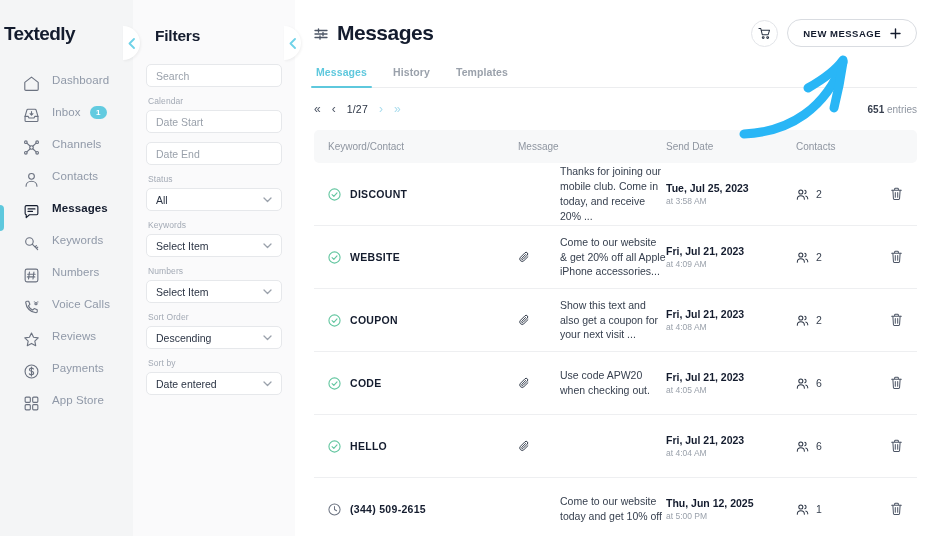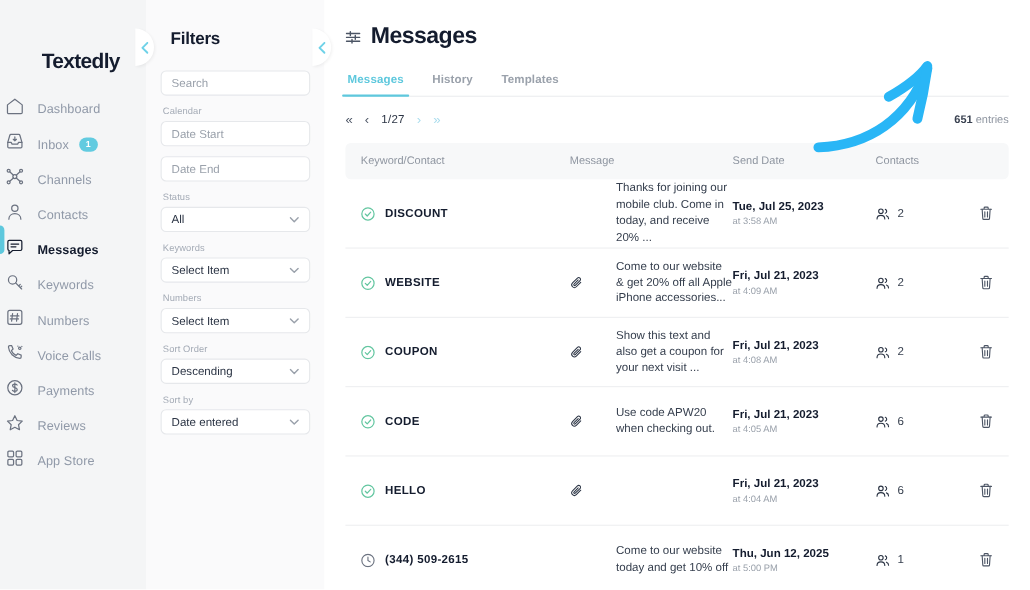--- a/index.html
+++ b/index.html
@@ -11,29 +11,29 @@
   }
   .app { display: flex; width: 936px; height: 536px; position: relative; }
 
   
   .sidebar {
     width: 133px; height: 536px;
     background: #f4f5f6;
     flex: 0 0 133px;
     position: relative;
   }
-  .logo-wrap { height: 68px; display: flex; align-items: flex-end; padding-left: 4px; margin-left: 34px; }
+  .logo-wrap { height: 68px; display: flex; align-items: center; padding-left: 4px; }
   .logo {
     font-size: 19px; font-weight: bold; color: #141c2e;
     letter-spacing: -0.6px;
   }
   .nav { margin-top: 6px; }
   .nav-item {
-    display: flex; align-items: flex-end;
-    height: 32px; padding-left: 4px;
+    display: flex; align-items: flex-start;
+    height: 32px; padding-left: 22px;
     position: relative; cursor: pointer;
   }
   .nav-item .ico {
     width: 19px; height: 19px; flex: 0 0 19px;
     display: flex; align-items: center; justify-content: center;
     color: #6b7280;
   }
   .nav-item .ico svg { display: block; }
   .nav-label {
     margin-left: 11px; font-size: 11.5px; color: #9099a8;
@@ -249,33 +249,33 @@
               <path d="M3 3.8c0-.7.6-1.3 1.3-1.3h2l1.4 3.4L6 7.6a9.6 9.6 0 0 0 4.8 4.8l1.7-1.7 3.4 1.4v2c0 .7-.6 1.3-1.3 1.3A12.7 12.7 0 0 1 3 3.8z"></path>
               <circle cx="14.5" cy="5.2" r="1.2"></circle>
               <path d="M16.6 3.2v.1M12.6 3v.1"></path>
             </svg>
           </span>
           <span class="nav-label">Voice Calls</span>
         </div>
         <div class="nav-item">
           <span class="ico">
             <svg width="17" height="17" viewBox="0 0 19 19" fill="none" stroke="currentColor" stroke-width="1.25" stroke-linecap="round" stroke-linejoin="round">
+              <path d="M9.5 2.2 11.8 7l5.2.7-3.8 3.6 1 5.1-4.7-2.5-4.7 2.5 1-5.1L2 7.7 7.2 7z"></path>
+            </svg>
+          </span>
+          <span class="nav-label">Reviews</span>
+        </div>
+        <div class="nav-item">
+          <span class="ico">
+            <svg width="17" height="17" viewBox="0 0 19 19" fill="none" stroke="currentColor" stroke-width="1.25" stroke-linecap="round" stroke-linejoin="round">
               <circle cx="9.5" cy="9.5" r="7.2"></circle>
               <path d="M9.5 4.6v9.8M11.8 6.7c-.5-.7-1.3-1-2.3-1-1.4 0-2.3.7-2.3 1.8s.9 1.5 2.3 1.8c1.5.3 2.4.8 2.4 2s-1 1.9-2.4 1.9c-1.1 0-1.9-.4-2.4-1.1"></path>
             </svg>
           </span>
           <span class="nav-label">Payments</span>
-        </div>
-        <div class="nav-item">
-          <span class="ico">
-            <svg width="17" height="17" viewBox="0 0 19 19" fill="none" stroke="currentColor" stroke-width="1.25" stroke-linecap="round" stroke-linejoin="round">
-              <path d="M9.5 2.2 11.8 7l5.2.7-3.8 3.6 1 5.1-4.7-2.5-4.7 2.5 1-5.1L2 7.7 7.2 7z"></path>
-            </svg>
-          </span>
-          <span class="nav-label">Reviews</span>
         </div>
         <div class="nav-item">
           <span class="ico">
             <svg width="17" height="17" viewBox="0 0 19 19" fill="none" stroke="currentColor" stroke-width="1.25" stroke-linecap="round" stroke-linejoin="round">
               <rect x="2.4" y="2.4" width="5.8" height="5.8" rx="1.1"></rect>
               <rect x="10.8" y="2.4" width="5.8" height="5.8" rx="1.1"></rect>
               <rect x="2.4" y="10.8" width="5.8" height="5.8" rx="1.1"></rect>
               <rect x="10.8" y="10.8" width="5.8" height="5.8" rx="1.1"></rect>
             </svg>
           </span>
@@ -378,20 +378,37 @@
 
     <div class="main-head">
       <span class="title-ico">
         <svg width="14" height="14" viewBox="0 0 14 14" fill="none" stroke="currentColor" stroke-width="1.3" stroke-linecap="round">
           <path d="M1 3.5h12M1 7h12M1 10.5h12"></path>
             <path d="M4.5 1.8v3.4M9 5.3v3.4M6 8.8v3.4"></path>
         </svg>
       </span>
       <h1 class="page-title">Messages</h1>
 
+      <div class="head-actions">
+        <div class="icon-btn">
+          <svg width="13" height="13" viewBox="0 0 14 14" fill="none" stroke="currentColor" stroke-width="1.1" stroke-linecap="round" stroke-linejoin="round">
+            <path d="M1 1.7h2l1.6 6.6h6.3l1.5-4.7H3.4"></path>
+              <circle cx="5.6" cy="11.4" r="1"></circle>
+              <circle cx="10.4" cy="11.4" r="1"></circle>
+          </svg>
+        </div>
+        <div class="pill-btn">
+          <span class="lbl">NEW MESSAGE</span>
+          <span class="plus">
+            <svg width="11" height="11" viewBox="0 0 11 11" stroke="currentColor" stroke-width="1.4" stroke-linecap="round">
+                <path d="M5.5 1v9M1 5.5h9"></path>
+              </svg>
+          </span>
+        </div>
+      </div>
     </div>
 
     <div class="tabs" id="tabs">
         <div class="tab active">Messages</div>
         <div class="tab">History</div>
         <div class="tab">Templates</div>
       </div>
 
     <div class="pagerow">
       <div class="pager">

